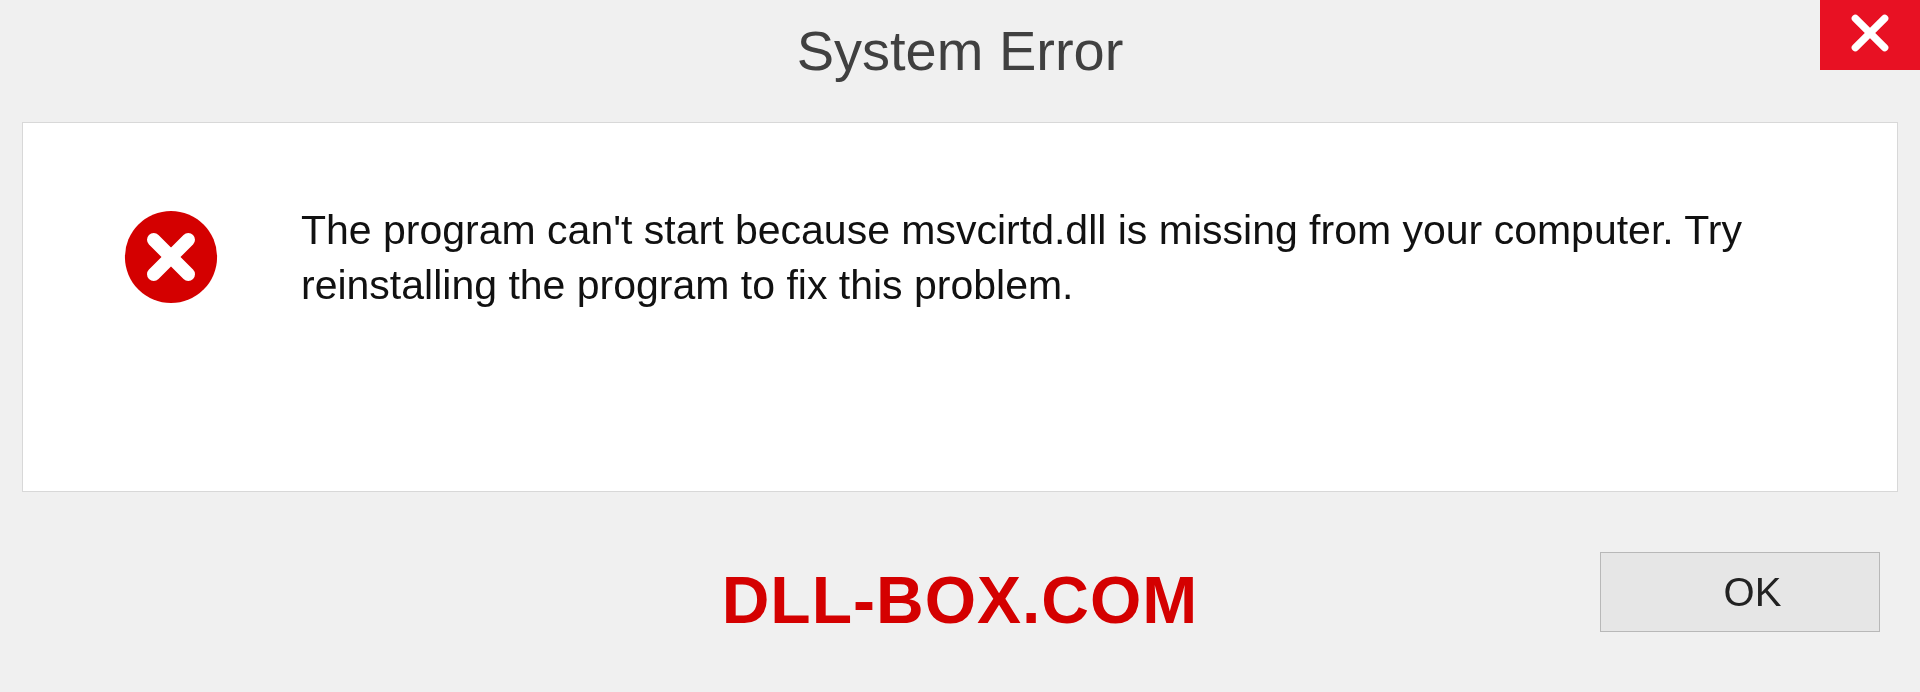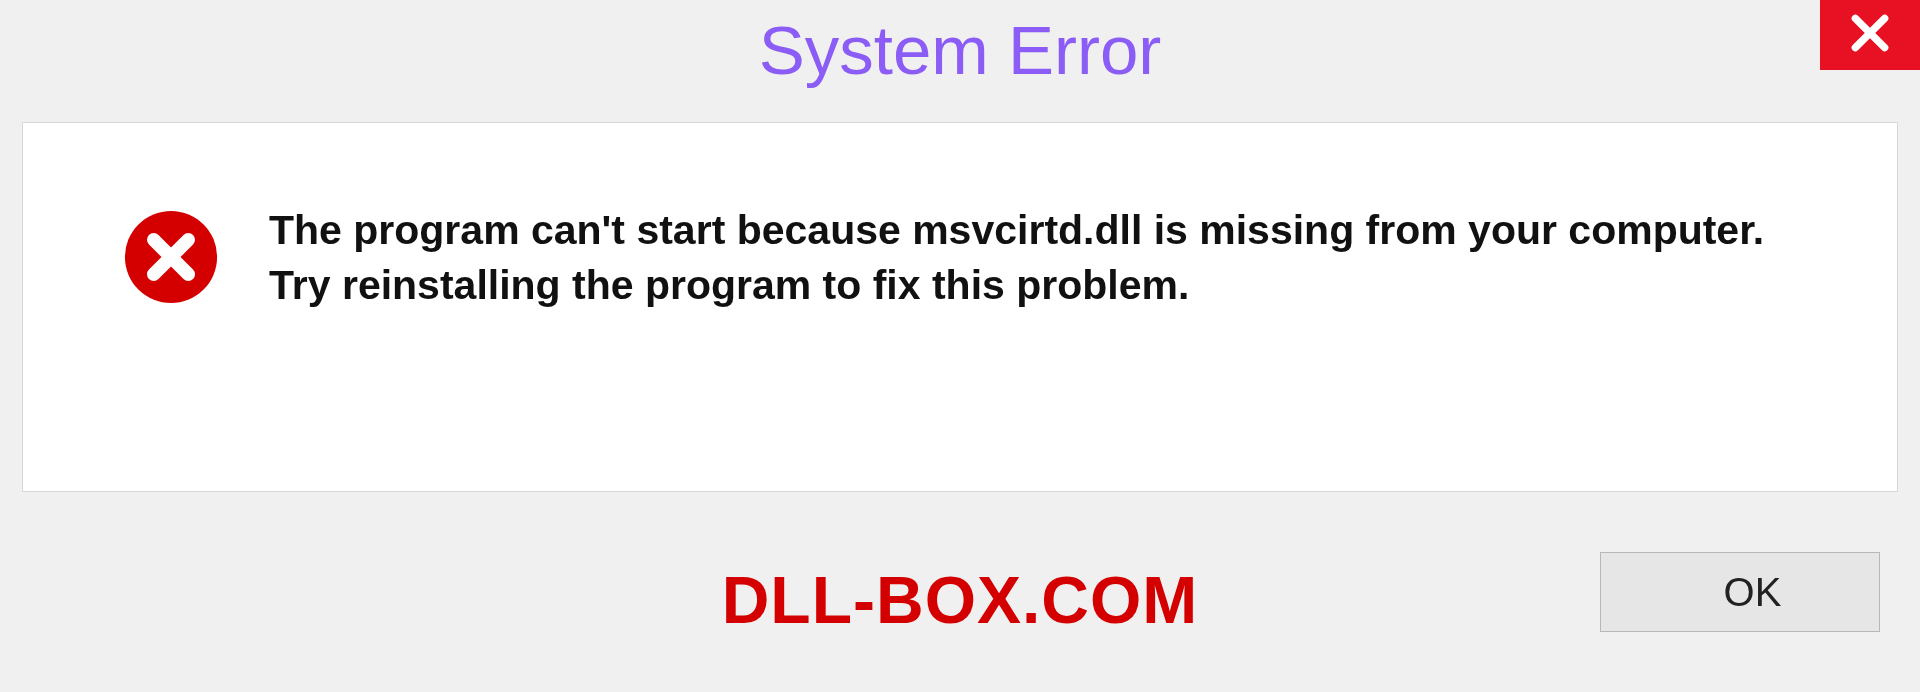--- a/index.html
+++ b/index.html
@@ -16,22 +16,22 @@
       overflow: hidden;
     }
     .titlebar {
       position: relative;
       height: 100px;
       display: flex;
       align-items: center;
       justify-content: center;
     }
     .title {
-      font-size: 69px;
-      color: #8b5cf6;
+      font-size: 56px;
+      color: #404040;
       font-weight: 400;
     }
     .close-btn {
       position: absolute;
       top: 0;
       right: 0;
       width: 100px;
       height: 70px;
       background: #e81123;
       display: flex;
@@ -60,21 +60,22 @@
       margin-top: 6px;
     }
     .error-icon svg {
       width: 100%;
       height: 100%;
     }
     .message-text {
       font-size: 41px;
       color: #111;
       line-height: 1.35;
-      font-weight: 700;
+      font-weight: 400;
+      margin-left: 32px;
     }
     .footer {
       position: relative;
       height: 200px;
     }
     .watermark {
       position: absolute;
       left: 50%;
       transform: translateX(-50%);
       bottom: 54px;

